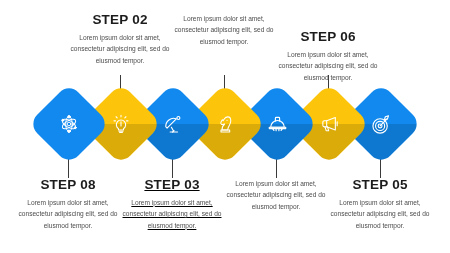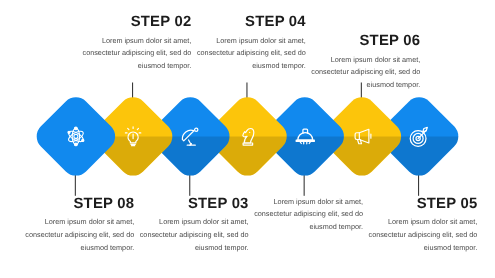--- a/index.html
+++ b/index.html
@@ -27,21 +27,21 @@
     position:absolute;left:0;top:0;width:58px;height:58px;
     display:flex;align-items:center;justify-content:center;
   }
   .node .icon svg{display:block;}
 
   
   .conn{position:absolute;width:1px;background:#3a3a3a;}
   .dot{position:absolute;width:7px;height:7px;border-radius:50%;background:#111;}
 
   
-  .block{position:absolute;width:108px;text-align:right;}
+  .block{position:absolute;width:108px;text-align:center;}
   .block .h{
     font-size:13.5px;font-weight:bold;color:#1c1c1c;
     letter-spacing:.2px;line-height:1.1;margin:0 0 4px 0;
   }
   .block .p{
     font-size:6.6px;color:#4d4d4d;line-height:1.72;margin:0;
   }
 </style>
 </head>
 <body>
@@ -177,27 +177,26 @@
     <div class="block" style="left:14px;top:178px;">
       <p class="h">STEP 08</p>
       <p class="p">Lorem ipsum dolor sit amet, consectetur adipiscing elit, sed do eiusmod tempor.</p>
     </div>
 
     <div class="block" style="left:66px;top:13px;">
       <p class="h">STEP 02</p>
       <p class="p">Lorem ipsum dolor sit amet, consectetur adipiscing elit, sed do eiusmod tempor.</p>
     </div>
 
-    <div class="block" style="left:118px;top:178px;">
+    <div class="block" style="left:118px;top:178px;text-decoration:underline;">
       <p class="h">STEP 03</p>
       <p class="p">Lorem ipsum dolor sit amet, consectetur adipiscing elit, sed do eiusmod tempor.</p>
     </div>
 
     <div class="block" style="left:170px;top:13px;">
-      <p class="h">STEP 04</p>
       <p class="p">Lorem ipsum dolor sit amet, consectetur adipiscing elit, sed do eiusmod tempor.</p>
     </div>
 
     <div class="block" style="left:222px;top:178px;">
       <p class="p">Lorem ipsum dolor sit amet, consectetur adipiscing elit, sed do eiusmod tempor.</p>
     </div>
 
     <div class="block" style="left:274px;top:30px;">
       <p class="h">STEP 06</p>
       <p class="p">Lorem ipsum dolor sit amet, consectetur adipiscing elit, sed do eiusmod tempor.</p>

